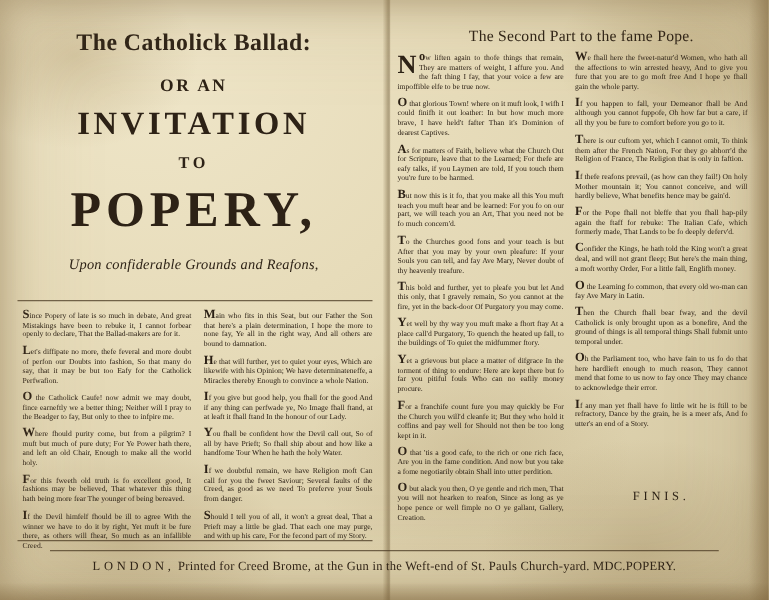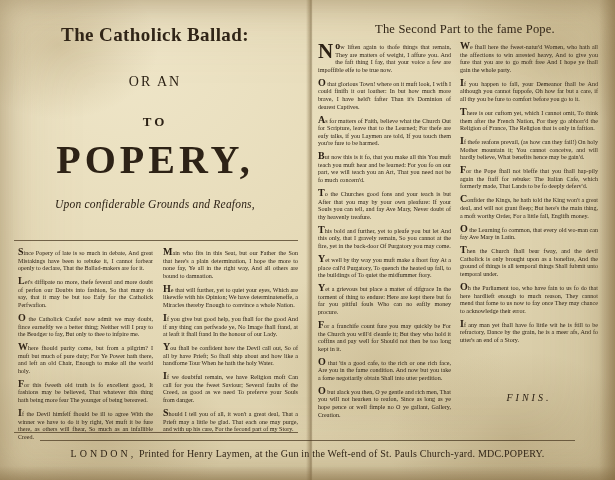--- a/index.html
+++ b/index.html
@@ -46,26 +46,26 @@
   
   .titlewrap{
     position:absolute;left:16px;top:24px;width:278px;
     text-align:center;color:#2d2216;
   }
   .t-main{
     font-size:19px;letter-spacing:.4px;
     font-weight:700;
   }
   .t-oran{
-    margin-top:28px;font-size:14px;letter-spacing:2px;font-weight:400;
+    margin-top:16px;font-size:14px;letter-spacing:2px;font-weight:700;
   }
   .t-invitation{
     margin-top:6px;font-size:26px;letter-spacing:3px;font-weight:700;
   }
-  .t-to{margin-top:24px;font-size:13px;letter-spacing:3px;font-weight:700;}
+  .t-to{margin-top:8px;font-size:13px;letter-spacing:3px;font-weight:700;}
   .t-popery{
     margin-top:6px;font-size:40px;letter-spacing:4px;font-weight:700;
   }
   .t-sub{
     margin-top:15px;font-size:11.5px;font-style:italic;letter-spacing:.2px;
   }
   .t-tune{
     margin-top:22px;font-size:13.5px;letter-spacing:.4px;
   }
 
@@ -95,21 +95,21 @@
 
   
   .dropcap{
     float:left;font-size:21px;line-height:17px;font-weight:700;
     margin:1px 2px 0 0;color:#2b2015;
   }
 
   
   .finis{
     position:absolute;left:460px;top:392px;width:138px;text-align:center;
-    font-size:10px;letter-spacing:3px;color:#2d2216;font-style:italic;
+    font-size:10px;letter-spacing:3px;color:#2d2216;
   }
 
   
   .imprint{
     position:absolute;left:0;top:448px;width:615px;text-align:center;
     font-size:10px;color:#2b2015;letter-spacing:.2px;
   }
   .imprint .sp{letter-spacing:3px;}
 
   .rule-top{left:14px;top:240px;width:284px;}
@@ -138,20 +138,21 @@
   <div class="stain s4"></div>
   <div class="stain s5"></div>
   <div class="fold"></div>
   <div class="fold2"></div>
 
   <div id="content">
 
     <div class="titlewrap">
       <div class="t-main">The Catholick Ballad:</div>
       <div class="t-oran">OR AN</div>
+      <div class="t-invitation">INVITATION</div>
       <div class="t-to">TO</div>
       <div class="t-popery">POPERY,</div>
       <div class="t-sub">Upon confiderable Grounds and Reafons,</div>
     </div>
 
     <div class="secondpart">The Second Part to the fame Pope.</div>
 
     <div class="rule rule-top"></div>
     <div class="rule rule-bot"></div>
     <div class="rule rule-imp"></div>
@@ -198,21 +199,21 @@
       <p>O the Learning fo common, that every old wo-man can fay Ave Mary in Latin.</p>
       <p>Then the Church fhall bear fway, and the devil Catholick is only brought upon as a bonefire, And the ground of things is all temporal things Shall fubmit unto temporal under.</p>
       <p>Oh the Parliament too, who have fain to us fo do that here hardlieft enough to much reason, They cannot mend that fome to us now to fay once They may chance to acknowledge their error.</p>
       <p>If any man yet fhall have fo little wit he is ftill to be refractory, Dance by the grain, he is a meer afs, And fo utter's an end of a Story.</p>
     </div>
 
     <div class="finis">FINIS.</div>
 
     <div class="imprint">
       <span class="sp">LONDON,</span>
-      <span>Printed for Henry Laymen, at the Gun in the Weft-end of St. Pauls Church-yard.</span>
+      <span>Printed for Creed Brome, at the Gun in the Weft-end of St. Pauls Church-yard.</span>
       <span>MDC.POPERY.</span>
     </div>
 
   </div>
 
   <div class="tear"></div>
   <div class="tearb"></div>
   <div class="edge"></div>
 </div>
 

